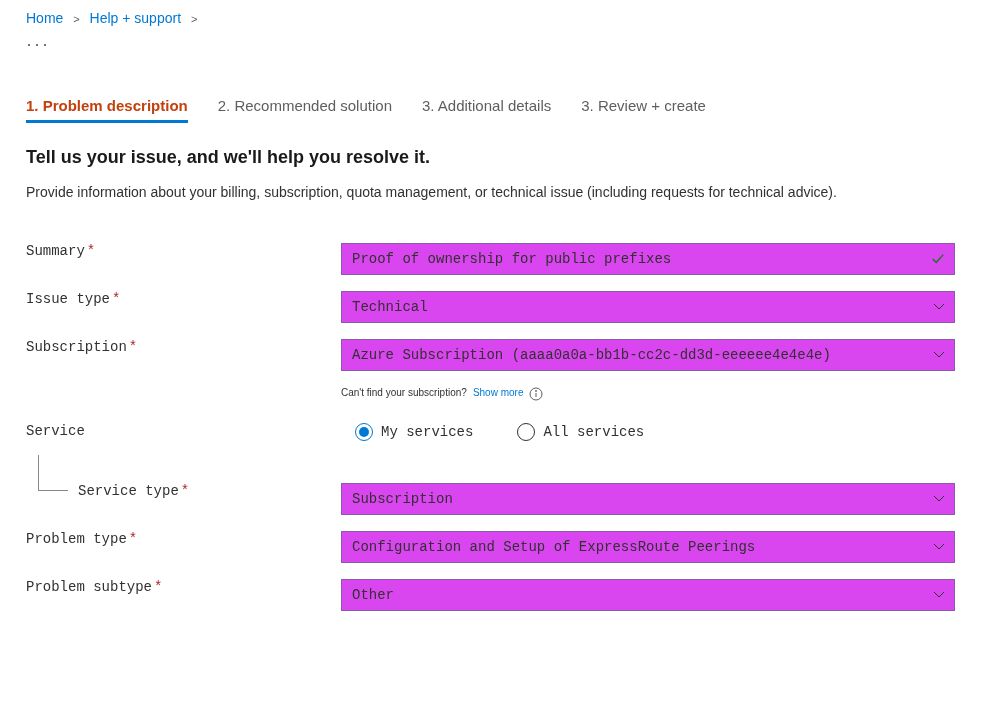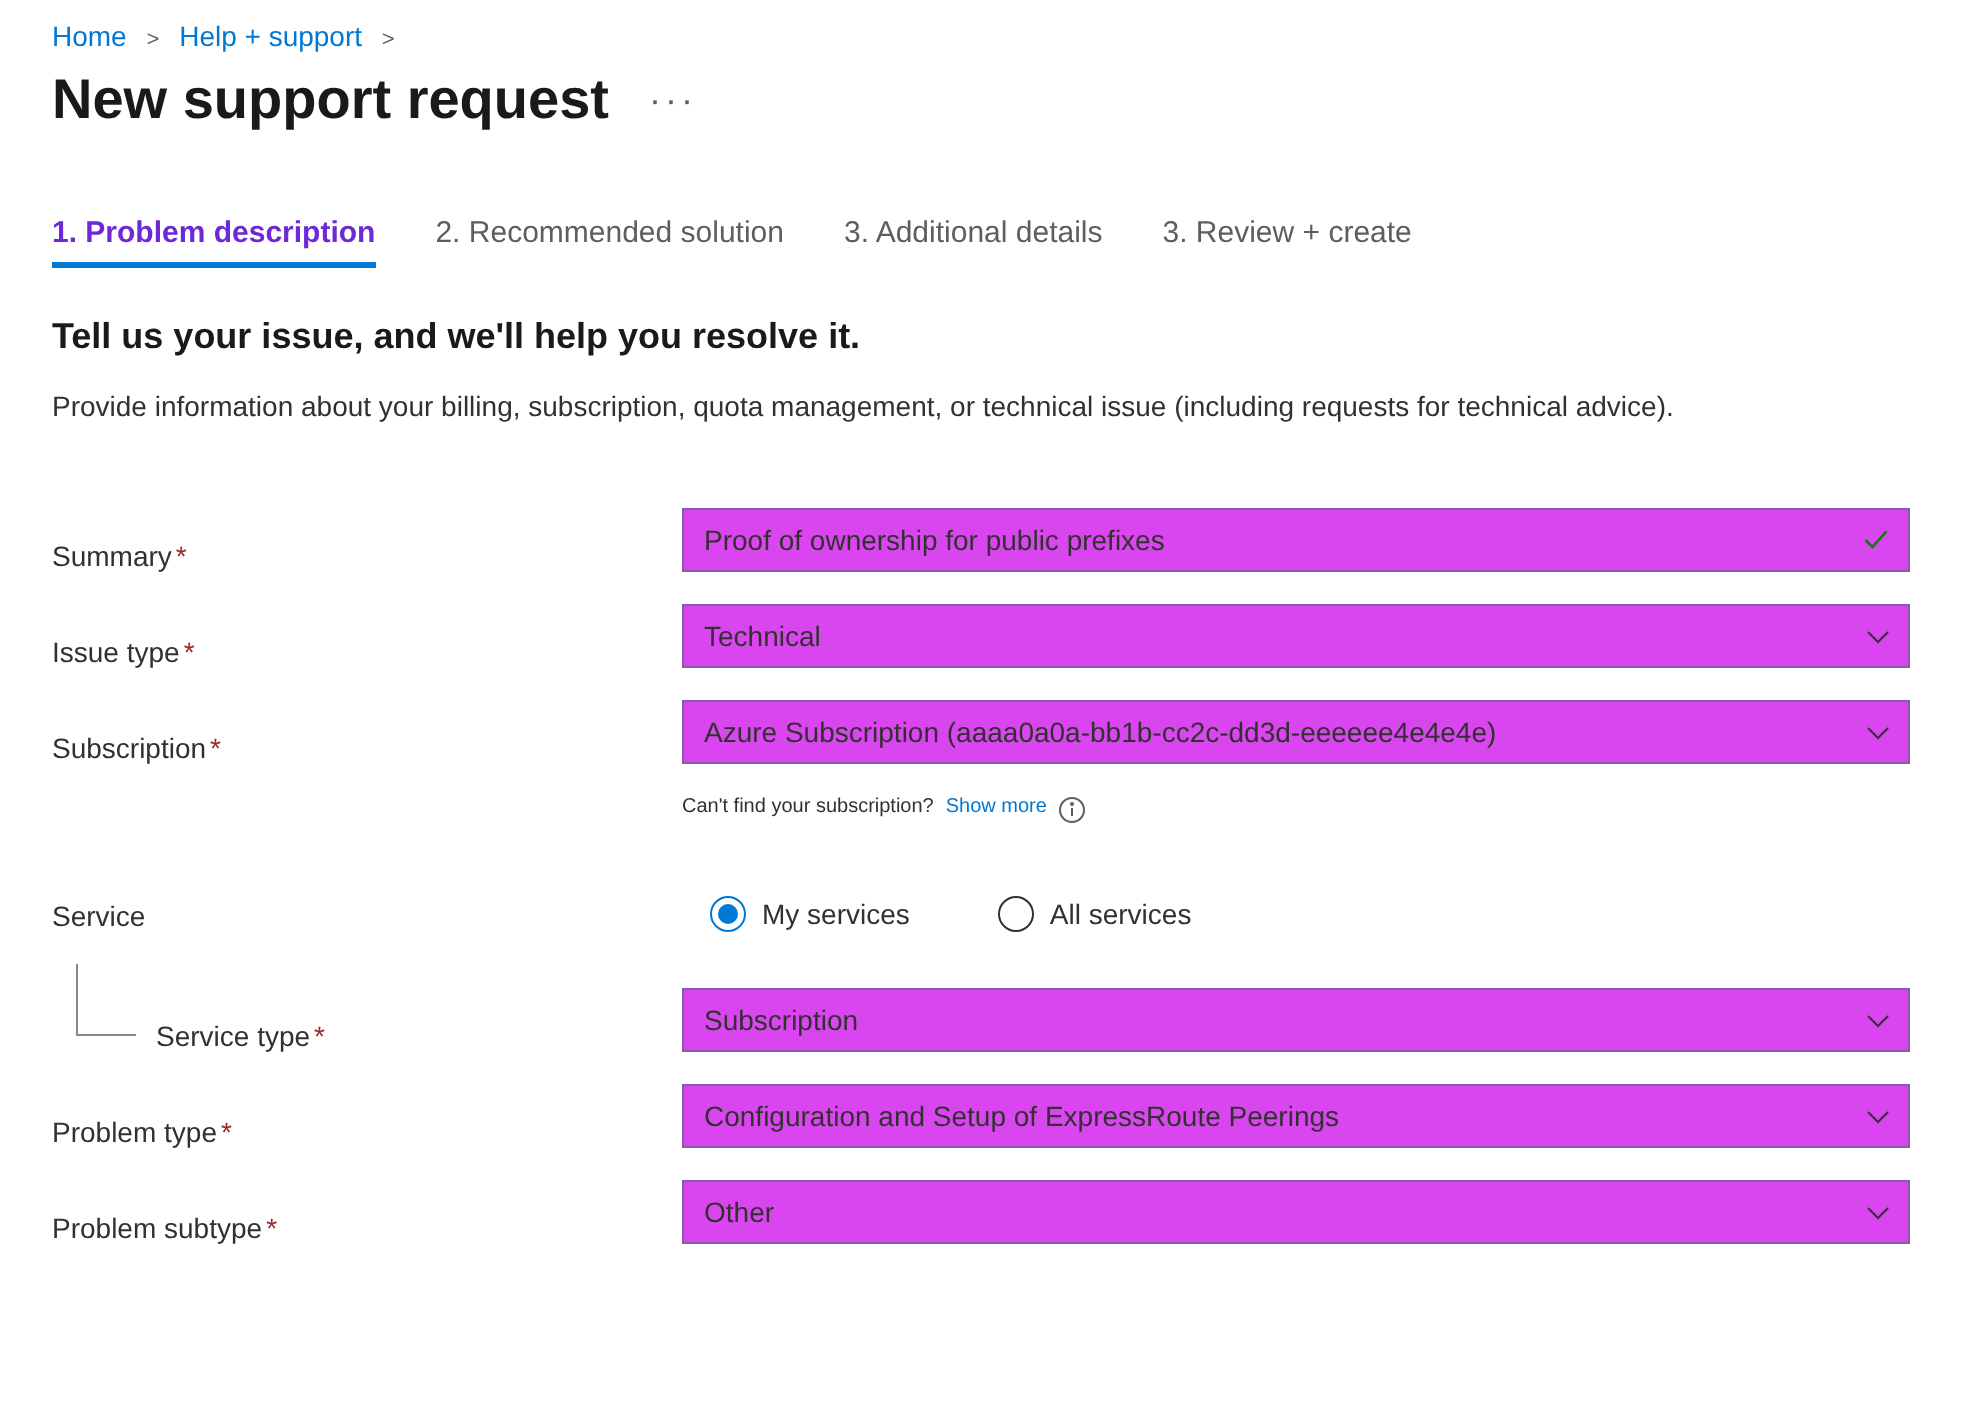--- a/index.html
+++ b/index.html
@@ -44,42 +44,43 @@
       border-bottom: 0;
       margin-bottom: 24px;
     }
     .tab {
       font-size: 15px;
       padding-bottom: 6px;
       color: #605e5c;
       cursor: pointer;
     }
     .tab.active {
-      color: #6d28d9;
+      color: #c2410c;
       font-weight: 600;
       border-bottom: 3px solid #0078d4;
     }
     .section-heading {
       font-size: 18px;
       font-weight: 600;
       margin-bottom: 14px;
       color: #1b1a19;
     }
     .section-subtext {
       font-size: 14px;
       color: #323130;
       line-height: 1.5;
       margin-bottom: 40px;
       max-width: 920px;
     }
     .form-row {
       display: flex;
-      align-items: flex-end;
+      align-items: flex-start;
       margin-bottom: 16px;
       min-height: 32px;
+      font-family: Liberation Mono, monospace;
     }
     .form-label {
       width: 315px;
       flex-shrink: 0;
       font-size: 14px;
       color: #323130;
     }
     .indent {
       padding-left: 52px;
       position: relative;
@@ -181,21 +182,20 @@
 <body>
 
 <div class="breadcrumb">
   <a href="#">Home</a>
   <span class="breadcrumb-sep">&gt;</span>
   <a href="#">Help + support</a>
   <span class="breadcrumb-sep">&gt;</span>
 </div>
 
 <div class="page-title-row">
-  <h1 class="page-title">New support request</h1>
   <span class="more-dots">···</span>
 </div>
 
 <div class="tabs">
   <div class="tab active">1. Problem description</div>
   <div class="tab">2. Recommended solution</div>
   <div class="tab">3. Additional details</div>
   <div class="tab">3. Review + create</div>
 </div>
 

